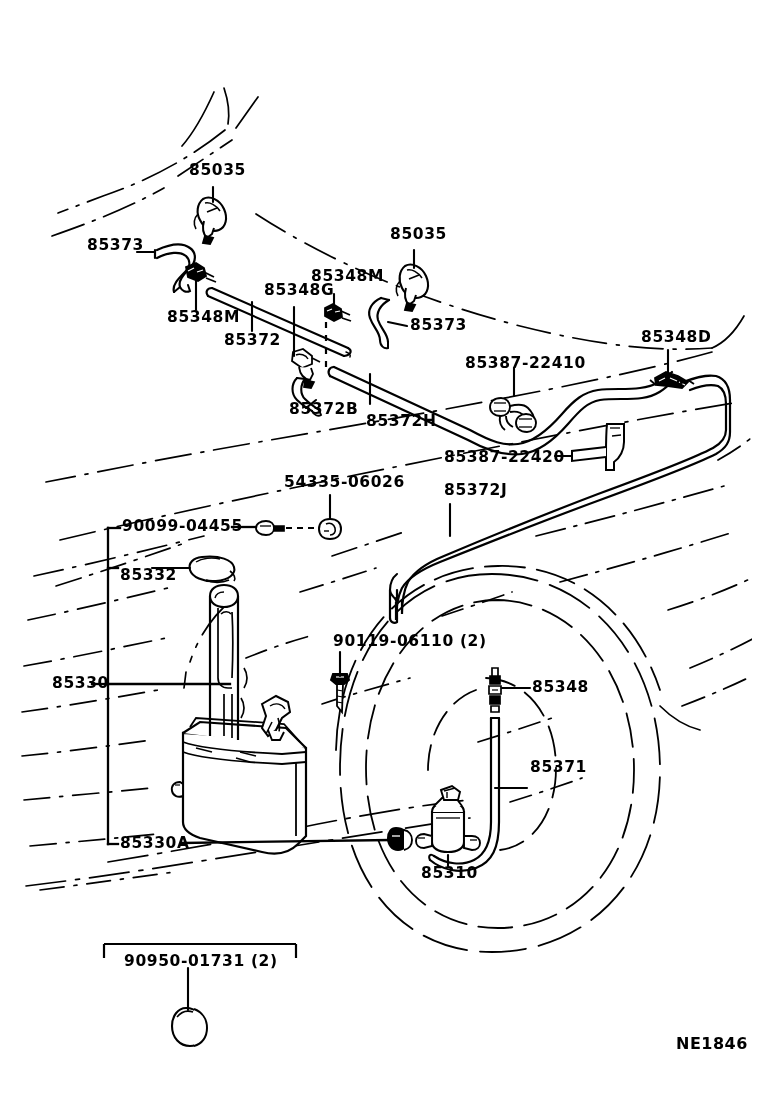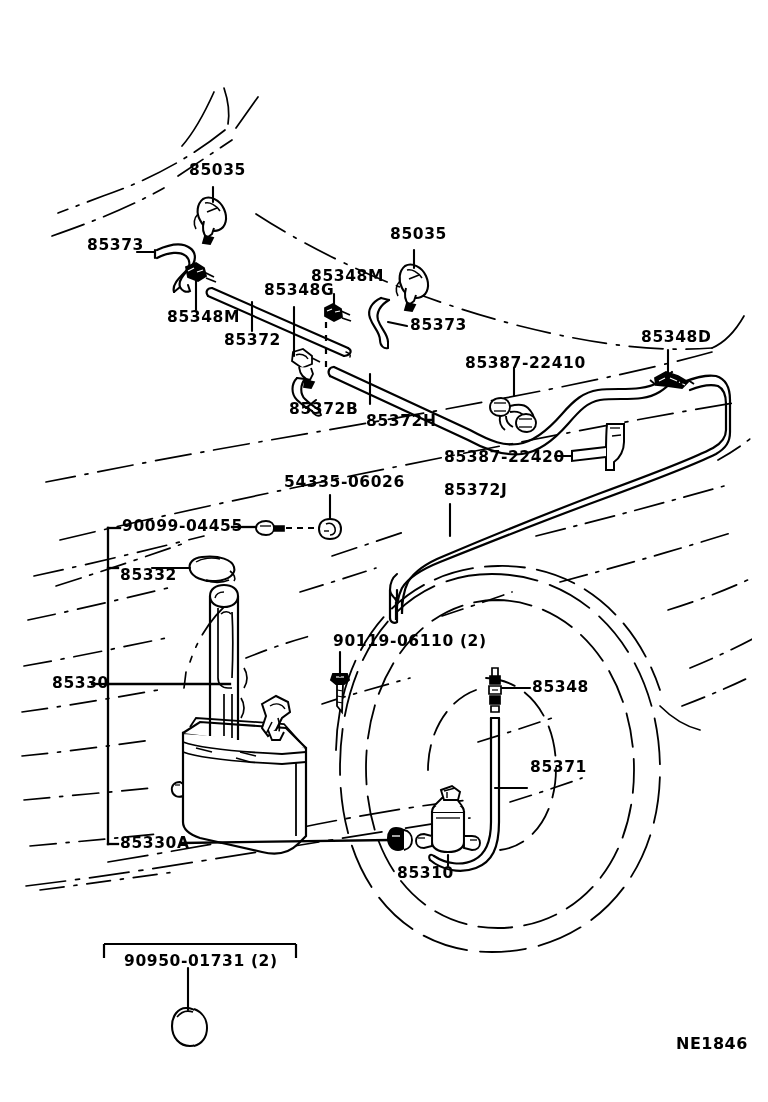--- a/index.html
+++ b/index.html
@@ -497,19 +497,19 @@
   <div class="lbl" style="left:52px; top:676px;">85330</div>
 
   <div class="lbl" style="left:287px; top:634px;margin-left:46px;">90119-06110 (2)</div>
 
   <div class="lbl" style="left:532px; top:680px;">85348</div>
 
   <div class="lbl" style="left:530px; top:760px;">85371</div>
 
   <div class="lbl" style="left:120px; top:836px;">85330A</div>
 
-  <div class="lbl" style="left:397px; top:866px;text-align:center;">85310</div>
+  <div class="lbl" style="left:421px; top:866px;text-align:center;">85310</div>
 
   <div class="lbl" style="left:124px; top:954px;">90950-01731 (2)</div>
 
   <div class="code" style="left:676px; top:1034px;">NE1846</div>
 
 </div>
 
 </body></html>

